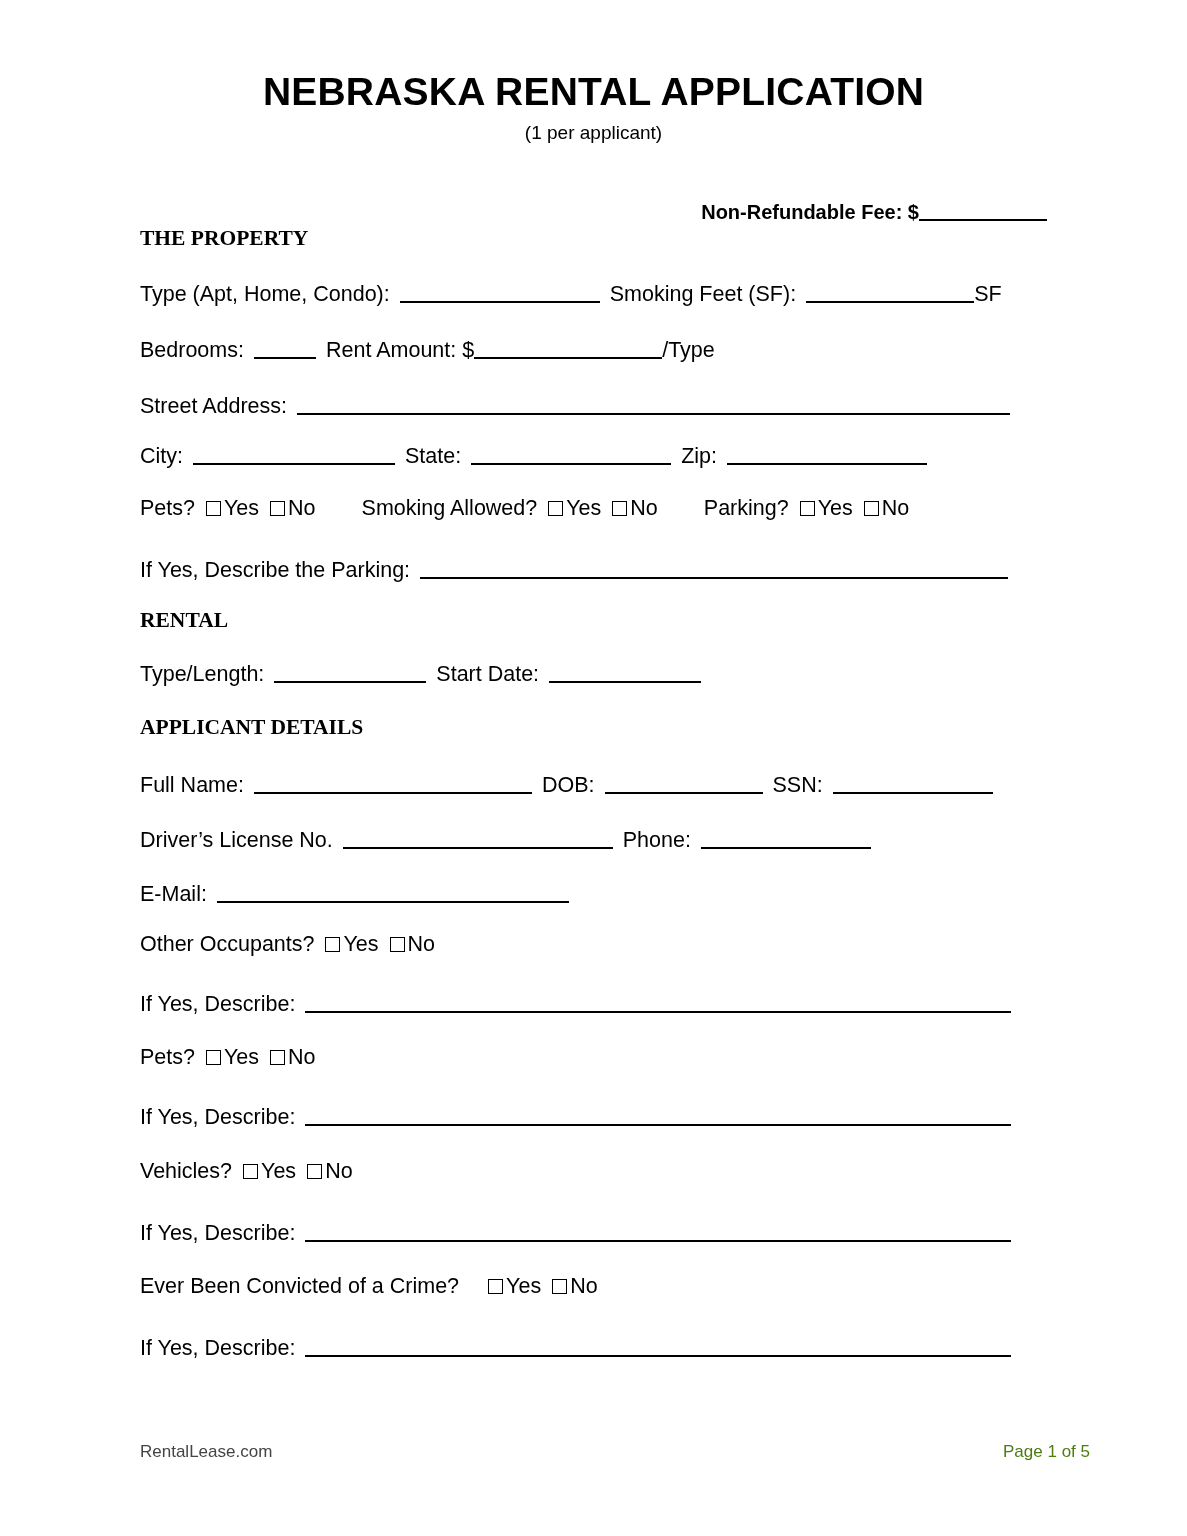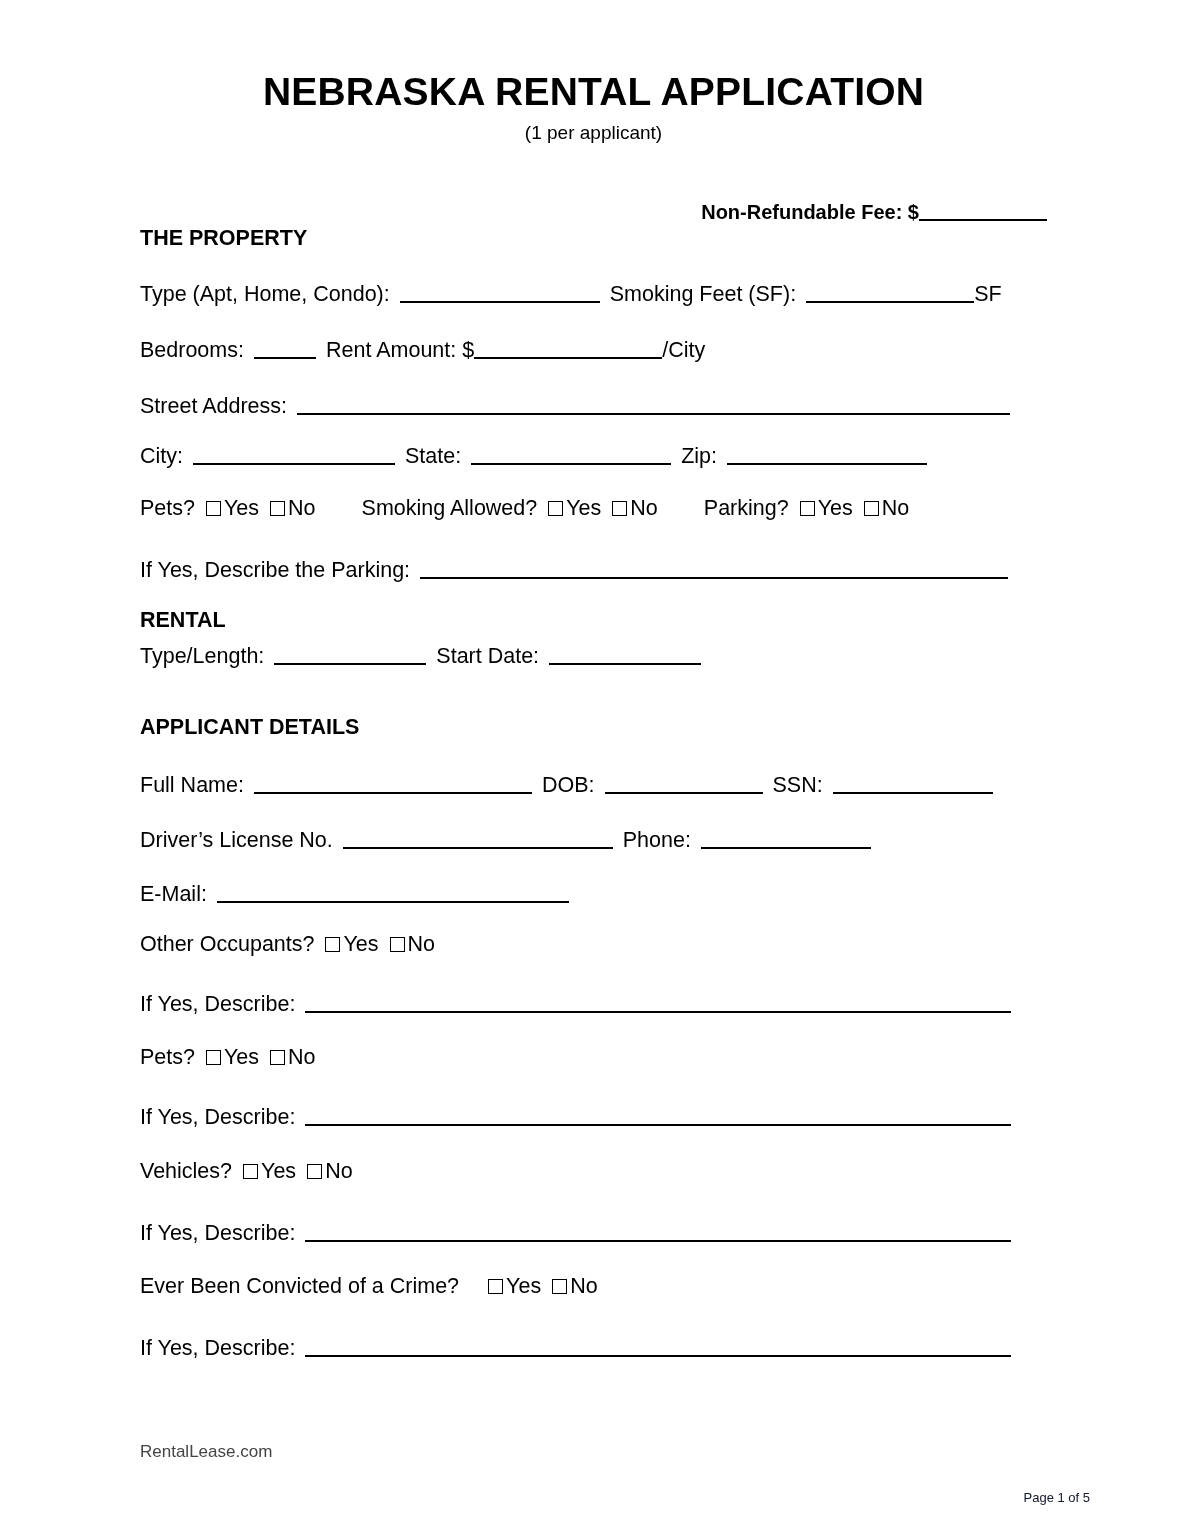--- a/index.html
+++ b/index.html
@@ -62,20 +62,21 @@
     line-height: 1.2;
     white-space: nowrap;
   }
   .section-head {
     position: absolute;
     left: 140px;
     font-size: 21.5px;
     font-weight: bold;
     line-height: 1.2;
     white-space: nowrap;
+    font-family: Liberation Serif, serif;
   }
 
   
   .blank {
     display: inline-block;
     border-bottom: 2.2px solid #000;
     vertical-align: baseline;
     height: 1.05em;
     margin-bottom: -2px;
   }
@@ -100,23 +101,23 @@
     position: absolute;
     left: 140px;
     top: 1442px;
     font-size: 17px;
     color: #444444;
     white-space: nowrap;
   }
   .footer-right {
     position: absolute;
     right: 97px;
-    top: 1490px;
-    font-size: 13px;
-    color: #0f172a;
+    top: 1442px;
+    font-size: 17px;
+    color: #4d7c0f;
     white-space: nowrap;
   }
 </style>
 </head>
 <body>
 
 <div class="page">
 
   <div class="doc-title">NEBRASKA RENTAL APPLICATION</div>
   <div class="doc-subtitle">(1 per applicant)</div>
@@ -125,42 +126,42 @@
     <span>Non-Refundable Fee: $</span><span class="blank" style="width:128px"></span>
   </div>
 
   <div class="section-head" style="top:226px">THE PROPERTY</div>
 
   <div class="row" style="top:278px">
     <span>Type (Apt, Home, Condo):</span><span class="gap-sm"></span><span class="blank" style="width:200px"></span><span class="gap-sm"></span><span>Smoking Feet (SF):</span><span class="gap-sm"></span><span class="blank" style="width:168px"></span><span>SF</span>
   </div>
 
   <div class="row" style="top:334px">
-    <span>Bedrooms:</span><span class="gap-sm"></span><span class="blank" style="width:62px"></span><span class="gap-sm"></span><span>Rent Amount: $</span><span class="blank" style="width:188px"></span><span>/City</span>
+    <span>Bedrooms:</span><span class="gap-sm"></span><span class="blank" style="width:62px"></span><span class="gap-sm"></span><span>Rent Amount: $</span><span class="blank" style="width:188px"></span><span>/Type</span>
   </div>
 
   <div class="row" style="top:390px">
     <span>Street Address:</span><span class="gap-sm"></span><span class="blank" style="width:713px"></span>
   </div>
 
   <div class="row" style="top:440px">
     <span>City:</span><span class="gap-sm"></span><span class="blank" style="width:202px"></span><span class="gap-sm"></span><span>State:</span><span class="gap-sm"></span><span class="blank" style="width:200px"></span><span class="gap-sm"></span><span>Zip:</span><span class="gap-sm"></span><span class="blank" style="width:200px"></span>
   </div>
 
   <div class="row" style="top:496px">
     <span>Pets?</span><span class="gap-sm"></span><span class="cb"></span><span>Yes</span><span class="gap-sm"></span><span class="cb"></span><span>No</span><span class="gap-lg"></span><span>Smoking Allowed?</span><span class="gap-sm"></span><span class="cb"></span><span>Yes</span><span class="gap-sm"></span><span class="cb"></span><span>No</span><span class="gap-lg"></span><span>Parking?</span><span class="gap-sm"></span><span class="cb"></span><span>Yes</span><span class="gap-sm"></span><span class="cb"></span><span>No</span>
   </div>
 
   <div class="row" style="top:554px">
     <span>If Yes, Describe the Parking:</span><span class="gap-sm"></span><span class="blank" style="width:588px"></span>
   </div>
 
   <div class="section-head" style="top:608px">RENTAL</div>
 
-  <div class="row" style="top:640px">
+  <div class="row" style="top:658px">
     <span>Type/Length:</span><span class="gap-sm"></span><span class="blank" style="width:152px"></span><span class="gap-sm"></span><span>Start Date:</span><span class="gap-sm"></span><span class="blank" style="width:152px"></span>
   </div>
 
   <div class="section-head" style="top:715px">APPLICANT DETAILS</div>
 
   <div class="row" style="top:824px">
     <span>Driver’s License No.</span><span class="gap-sm"></span><span class="blank" style="width:270px"></span><span class="gap-sm"></span><span>Phone:</span><span class="gap-sm"></span><span class="blank" style="width:170px"></span>
   </div>
 
   <div class="row" style="top:769px">

